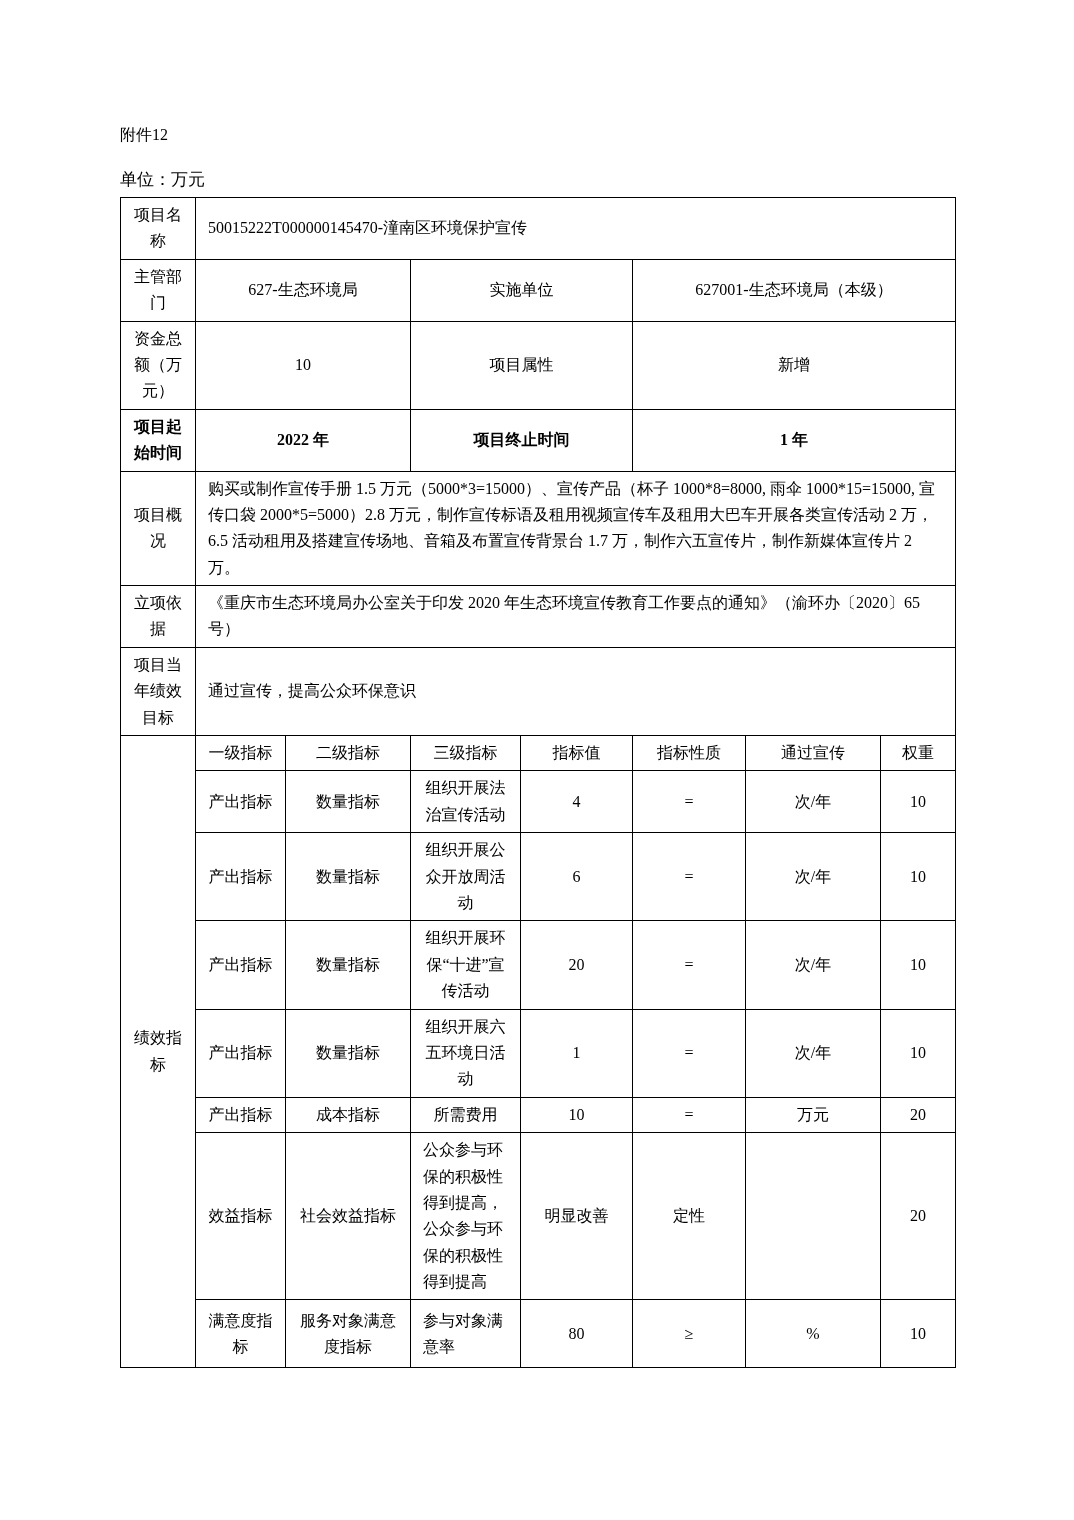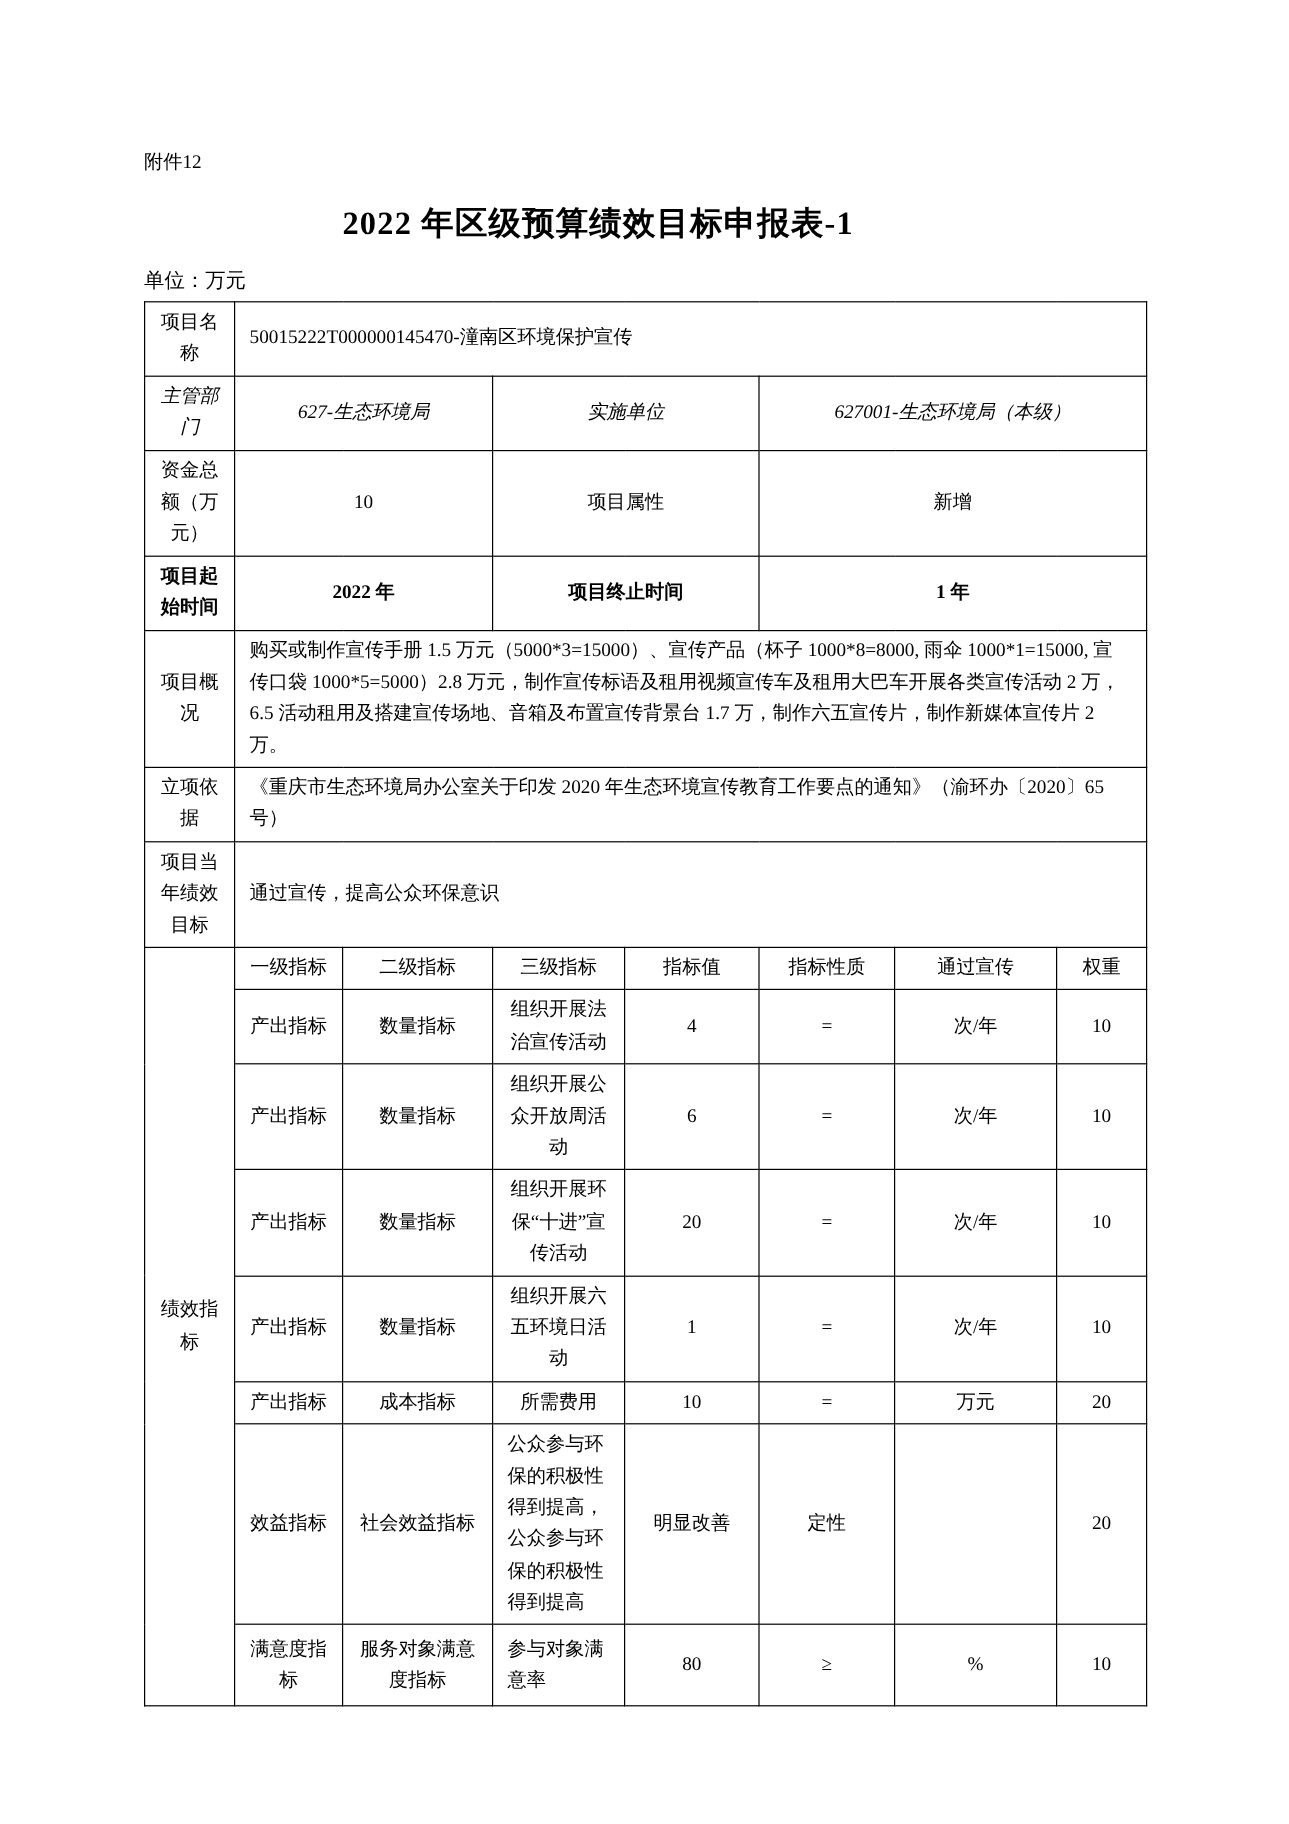--- a/index.html
+++ b/index.html
@@ -53,21 +53,21 @@
     word-break: break-word;
     overflow-wrap: break-word;
   }
   table.form td.left {
     text-align: left;
   }
   table.form td.label {
     text-align: center;
   }
   tr.h-r1  { height: 60px; }
-  tr.h-r2  { height: 57px; font-style: italic; }
+  tr.h-r2  { height: 57px; }
   tr.h-r3  { height: 88px; }
   tr.h-r4  { height: 55px; font-weight: bold; }
   tr.h-r5  { height: 87px; }
   tr.h-r6  { height: 56px; }
   tr.h-r7  { height: 80px; }
   tr.h-hd  { height: 30px; }
   tr.h-i1  { height: 60px; }
   tr.h-i2  { height: 82px; }
   tr.h-i3  { height: 82px; }
   tr.h-i4  { height: 82px; }
@@ -76,21 +76,20 @@
   tr.h-i7  { height: 68px; }
 </style>
 </head>
 <body>
 
 <div class="page">
   <div class="content">
 
     <div class="attachment">附件12</div>
 
-    <h1 class="title">2022 年区级预算绩效目标申报表-1</h1>
 
     <div class="unit-note">单位：万元</div>
 
     <table class="form">
       <colgroup>
         <col style="width:75px">
         <col style="width:90px">
         <col style="width:125px">
         <col style="width:110px">
         <col style="width:112px">
@@ -121,21 +120,21 @@
 
         <tr class="h-r4">
           <td class="label">项目起始时间</td>
           <td colspan="2">2022 年</td>
           <td colspan="2">项目终止时间</td>
           <td colspan="3">1 年</td>
         </tr>
 
         <tr class="h-r5">
           <td class="label">项目概况</td>
-          <td class="left" colspan="7">购买或制作宣传手册 1.5 万元（5000*3=15000）、宣传产品（杯子 1000*8=8000, 雨伞 1000*1=15000, 宣传口袋 1000*5=5000）2.8 万元，制作宣传标语及租用视频宣传车及租用大巴车开展各类宣传活动 2 万，6.5 活动租用及搭建宣传场地、音箱及布置宣传背景台 1.7 万，制作六五宣传片，制作新媒体宣传片 2 万。</td>
+          <td class="left" colspan="7">购买或制作宣传手册 1.5 万元（5000*3=15000）、宣传产品（杯子 1000*8=8000, 雨伞 1000*15=15000, 宣传口袋 2000*5=5000）2.8 万元，制作宣传标语及租用视频宣传车及租用大巴车开展各类宣传活动 2 万，6.5 活动租用及搭建宣传场地、音箱及布置宣传背景台 1.7 万，制作六五宣传片，制作新媒体宣传片 2 万。</td>
         </tr>
 
         <tr class="h-r6">
           <td class="label">立项依据</td>
           <td class="left" colspan="7">《重庆市生态环境局办公室关于印发 2020 年生态环境宣传教育工作要点的通知》（渝环办〔2020〕65 号）</td>
         </tr>
 
         <tr class="h-r7">
           <td class="label">项目当年绩效目标</td>
           <td class="left" colspan="7">通过宣传，提高公众环保意识</td>

